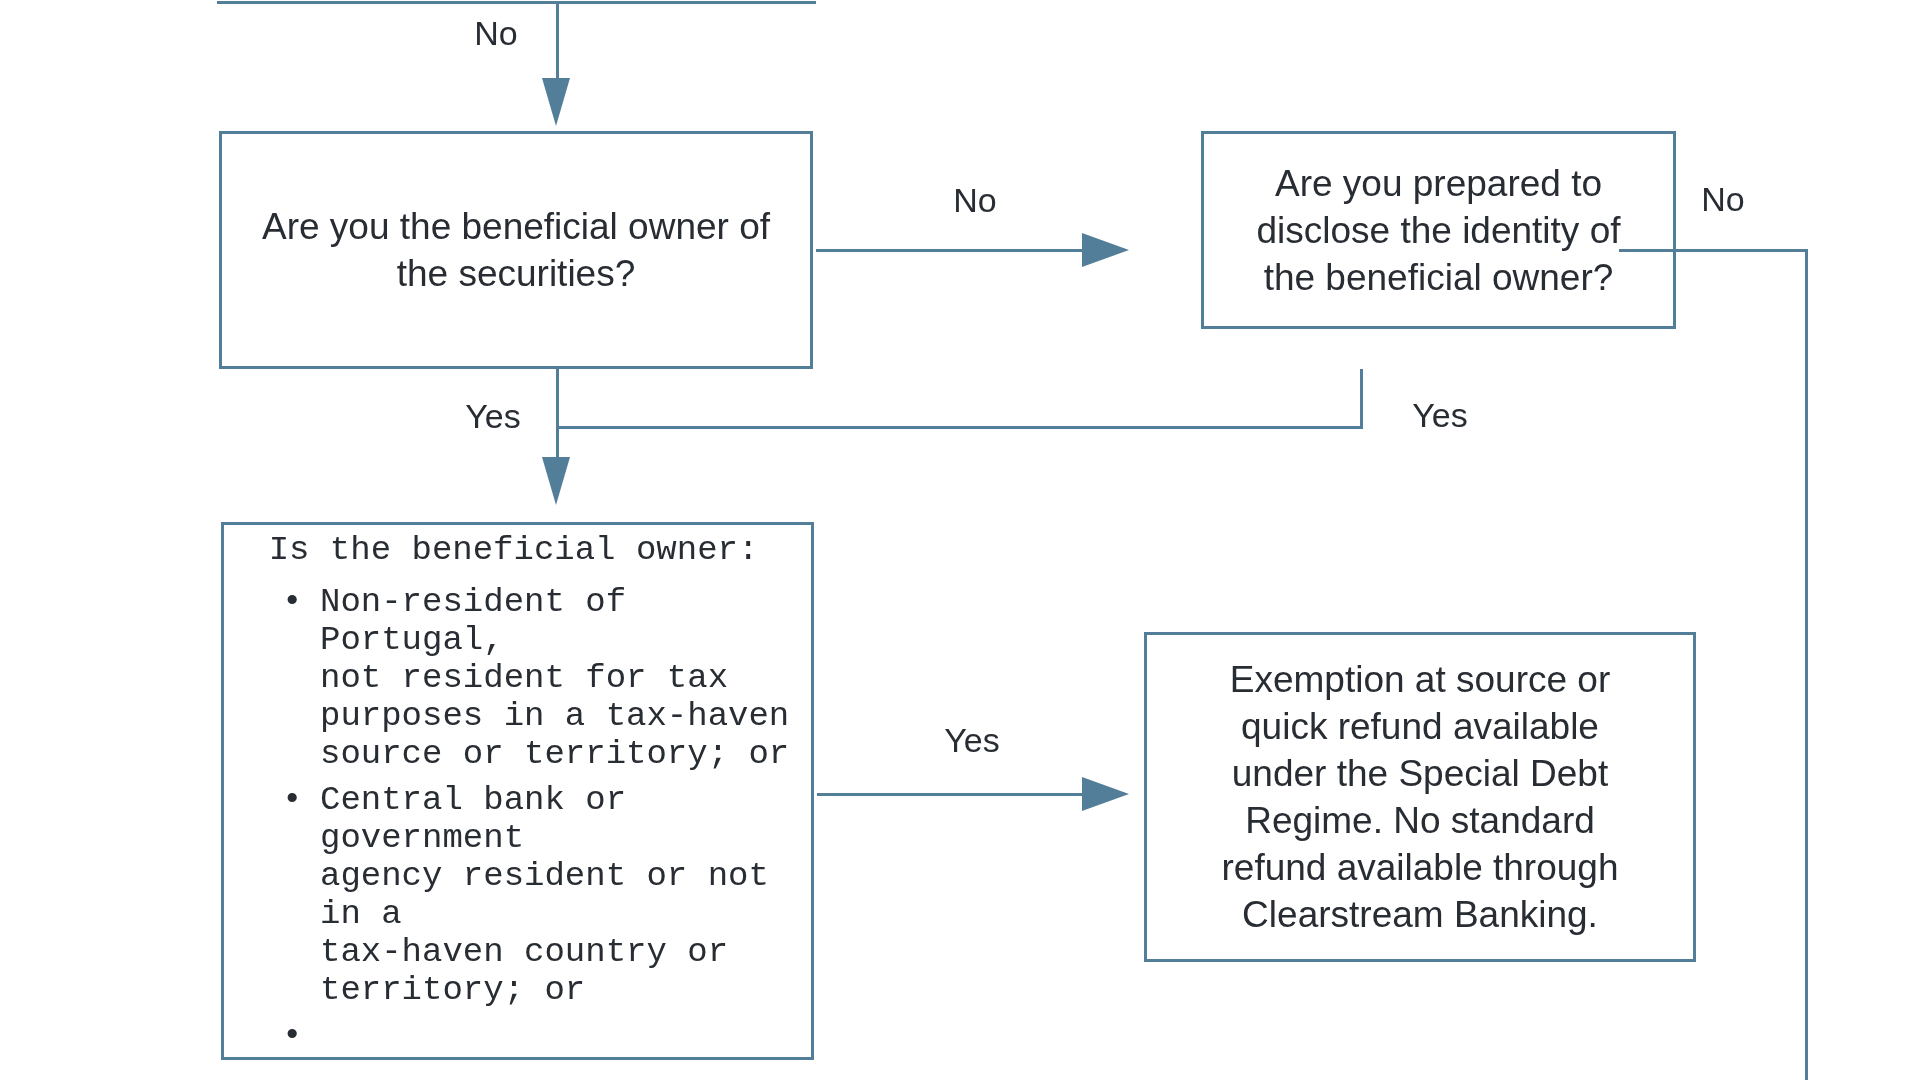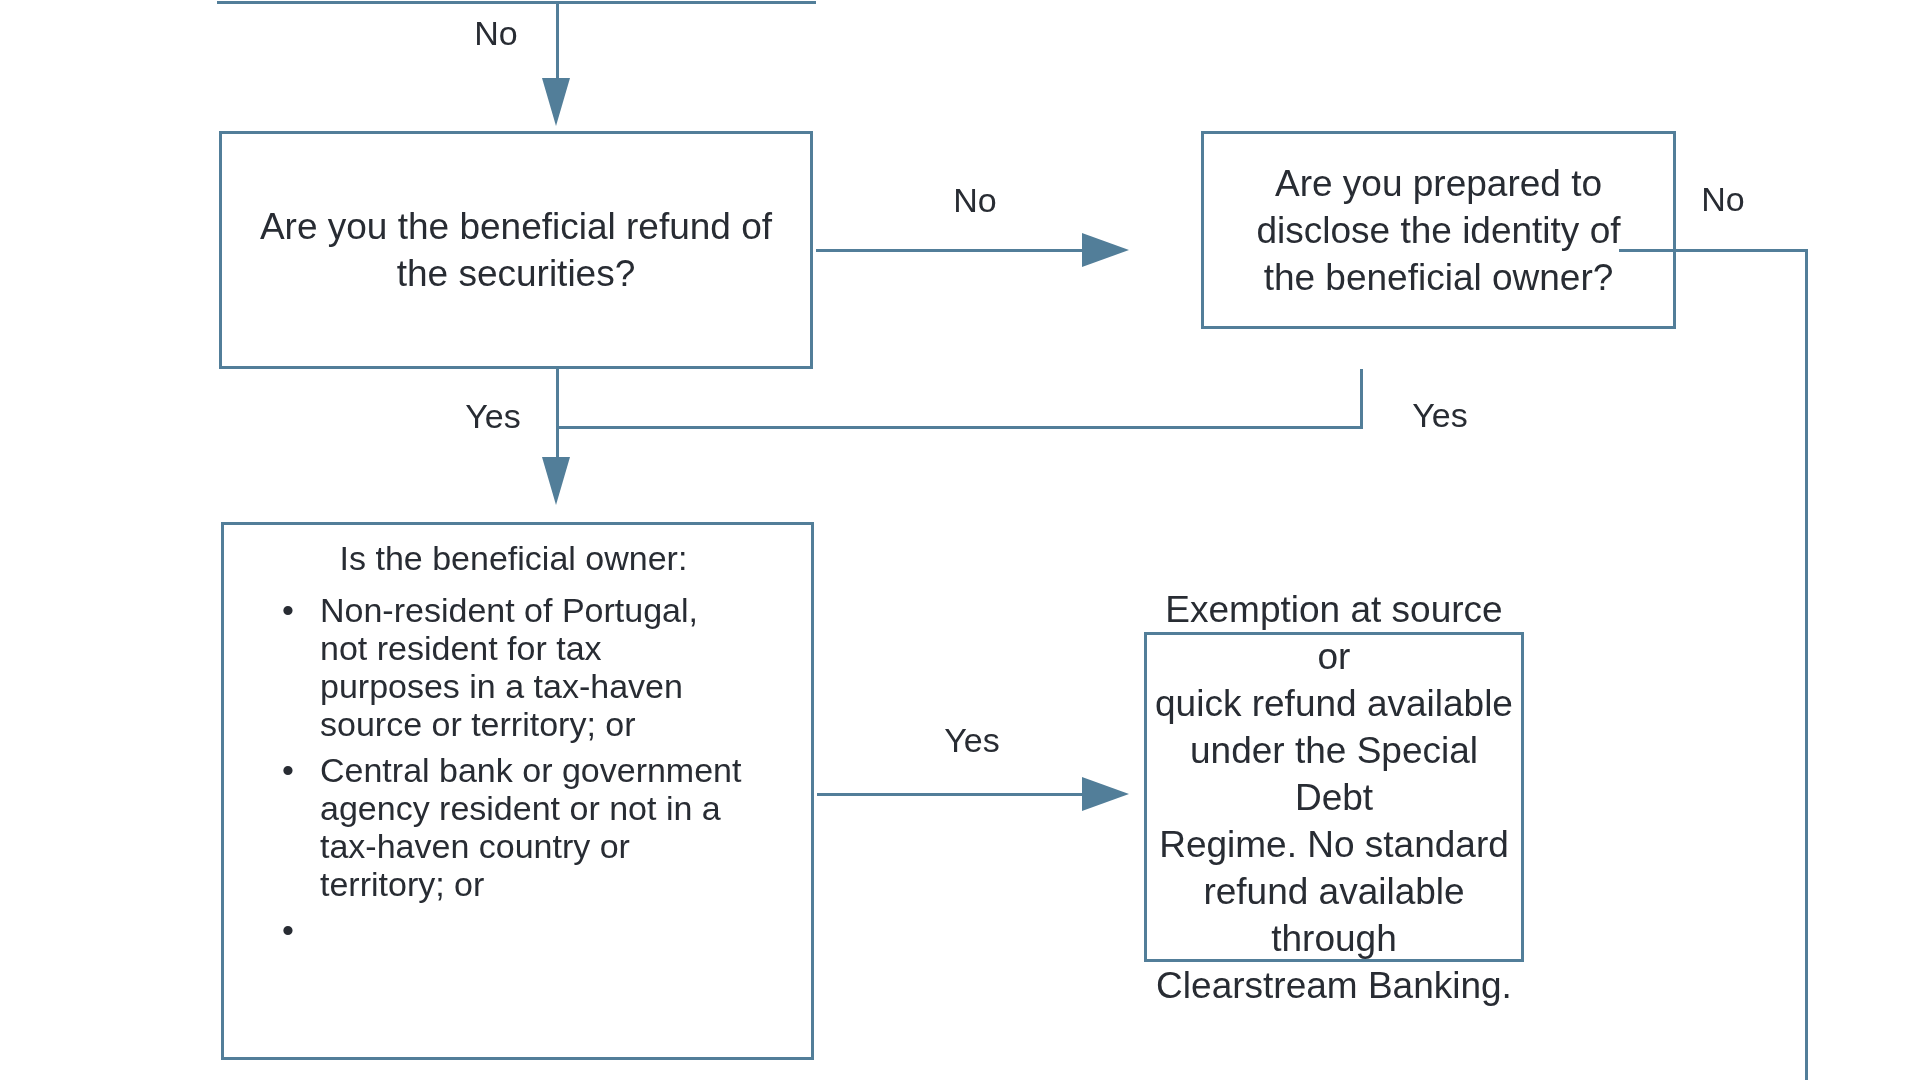--- a/index.html
+++ b/index.html
@@ -23,21 +23,21 @@
   .arrow-right{position:absolute;width:0;height:0;
     border-top:17px solid transparent;border-bottom:17px solid transparent;
     border-left:47px solid var(--line);}
 
   
   .fbox{position:absolute;border:3px solid var(--line);background:var(--bg);
     display:flex;align-items:center;justify-content:center;text-align:center;}
   .fbox .btext{font-size:37px;line-height:47px;font-weight:500;white-space:pre-line;}
 
   
-  .fbox.criteria{display:block;text-align:left;padding:14px 8px 0 0;}
+  .fbox.criteria{display:block;text-align:left;padding:6px 8px 0 0;font-family:Liberation Mono, monospace;}
   .criteria-title{font-size:34px;line-height:38px;font-weight:500;text-align:center;
     margin-bottom:14px;}
   .bullet-row{display:flex;align-items:flex-start;padding-left:58px;margin-bottom:8px;}
   .bullet-dot{width:38px;flex:0 0 38px;font-size:34px;line-height:38px;font-weight:500;}
   .bullet-text{font-size:34px;line-height:38px;font-weight:500;white-space:pre-line;}
 
   
   .edge-label{position:absolute;transform:translate(-50%,-50%);
     font-size:34px;font-weight:500;color:var(--ink);white-space:nowrap;}
 </style>
@@ -46,21 +46,21 @@
 
 <div class="canvas">
 
   <div class="hline" style="left:217px;top:1px;width:599px;"></div>
 
   <div class="vline" style="left:556px;top:4px;height:74px;"></div>
   <div class="arrow-down" style="left:542px;top:78px;"></div>
   <div class="edge-label" style="left:496px;top:33px;">No</div>
 
   <div class="fbox" style="left:219px;top:131px;width:594px;height:238px;">
-    <div class="btext">Are you the beneficial refund of
+    <div class="btext">Are you the beneficial owner of
 the securities?</div>
   </div>
 
   <div class="hline" style="left:816px;top:249px;width:266px;"></div>
   <div class="arrow-right" style="left:1082px;top:233px;"></div>
   <div class="edge-label" style="left:975px;top:200px;">No</div>
 
   <div class="fbox" style="left:1201px;top:131px;width:475px;height:198px;">
     <div class="btext">Are you prepared to
 disclose the identity of
@@ -97,21 +97,21 @@
     </div>
     <div class="bullet-row">
       <span class="bullet-dot">•</span>
     </div>
   </div>
 
   <div class="hline" style="left:817px;top:793px;width:265px;"></div>
   <div class="arrow-right" style="left:1082px;top:777px;"></div>
   <div class="edge-label" style="left:972px;top:740px;">Yes</div>
 
-  <div class="fbox" style="left:1144px;top:632px;width:380px;height:330px;">
+  <div class="fbox" style="left:1144px;top:632px;width:552px;height:330px;">
     <div class="btext">Exemption at source or
 quick refund available
 under the Special Debt
 Regime. No standard
 refund available through
 Clearstream Banking.</div>
   </div>
 
 </div>
 

